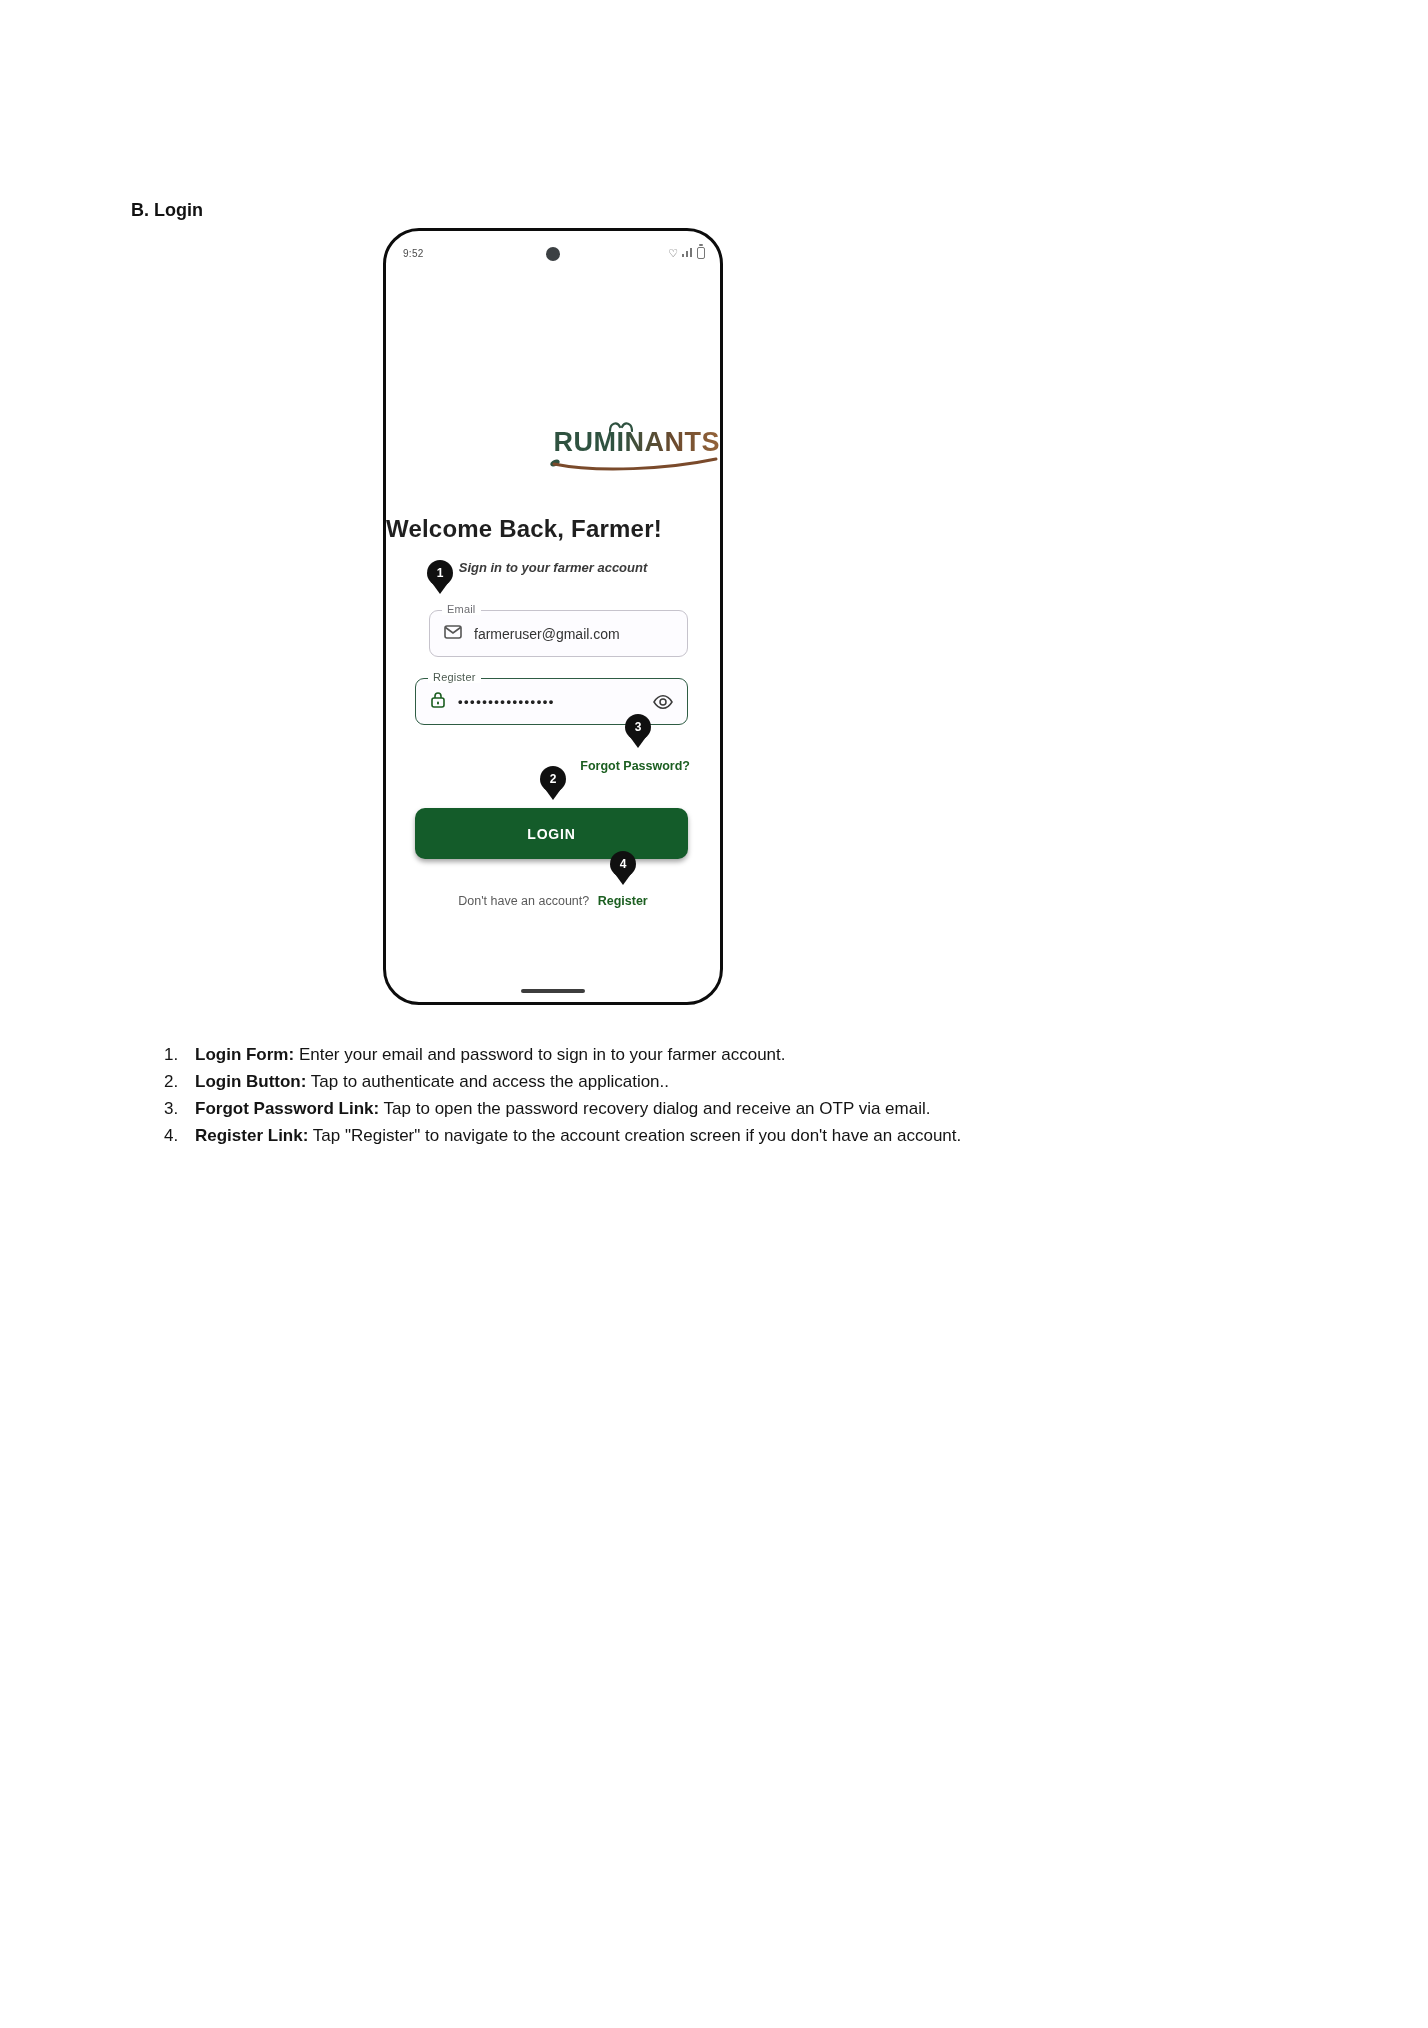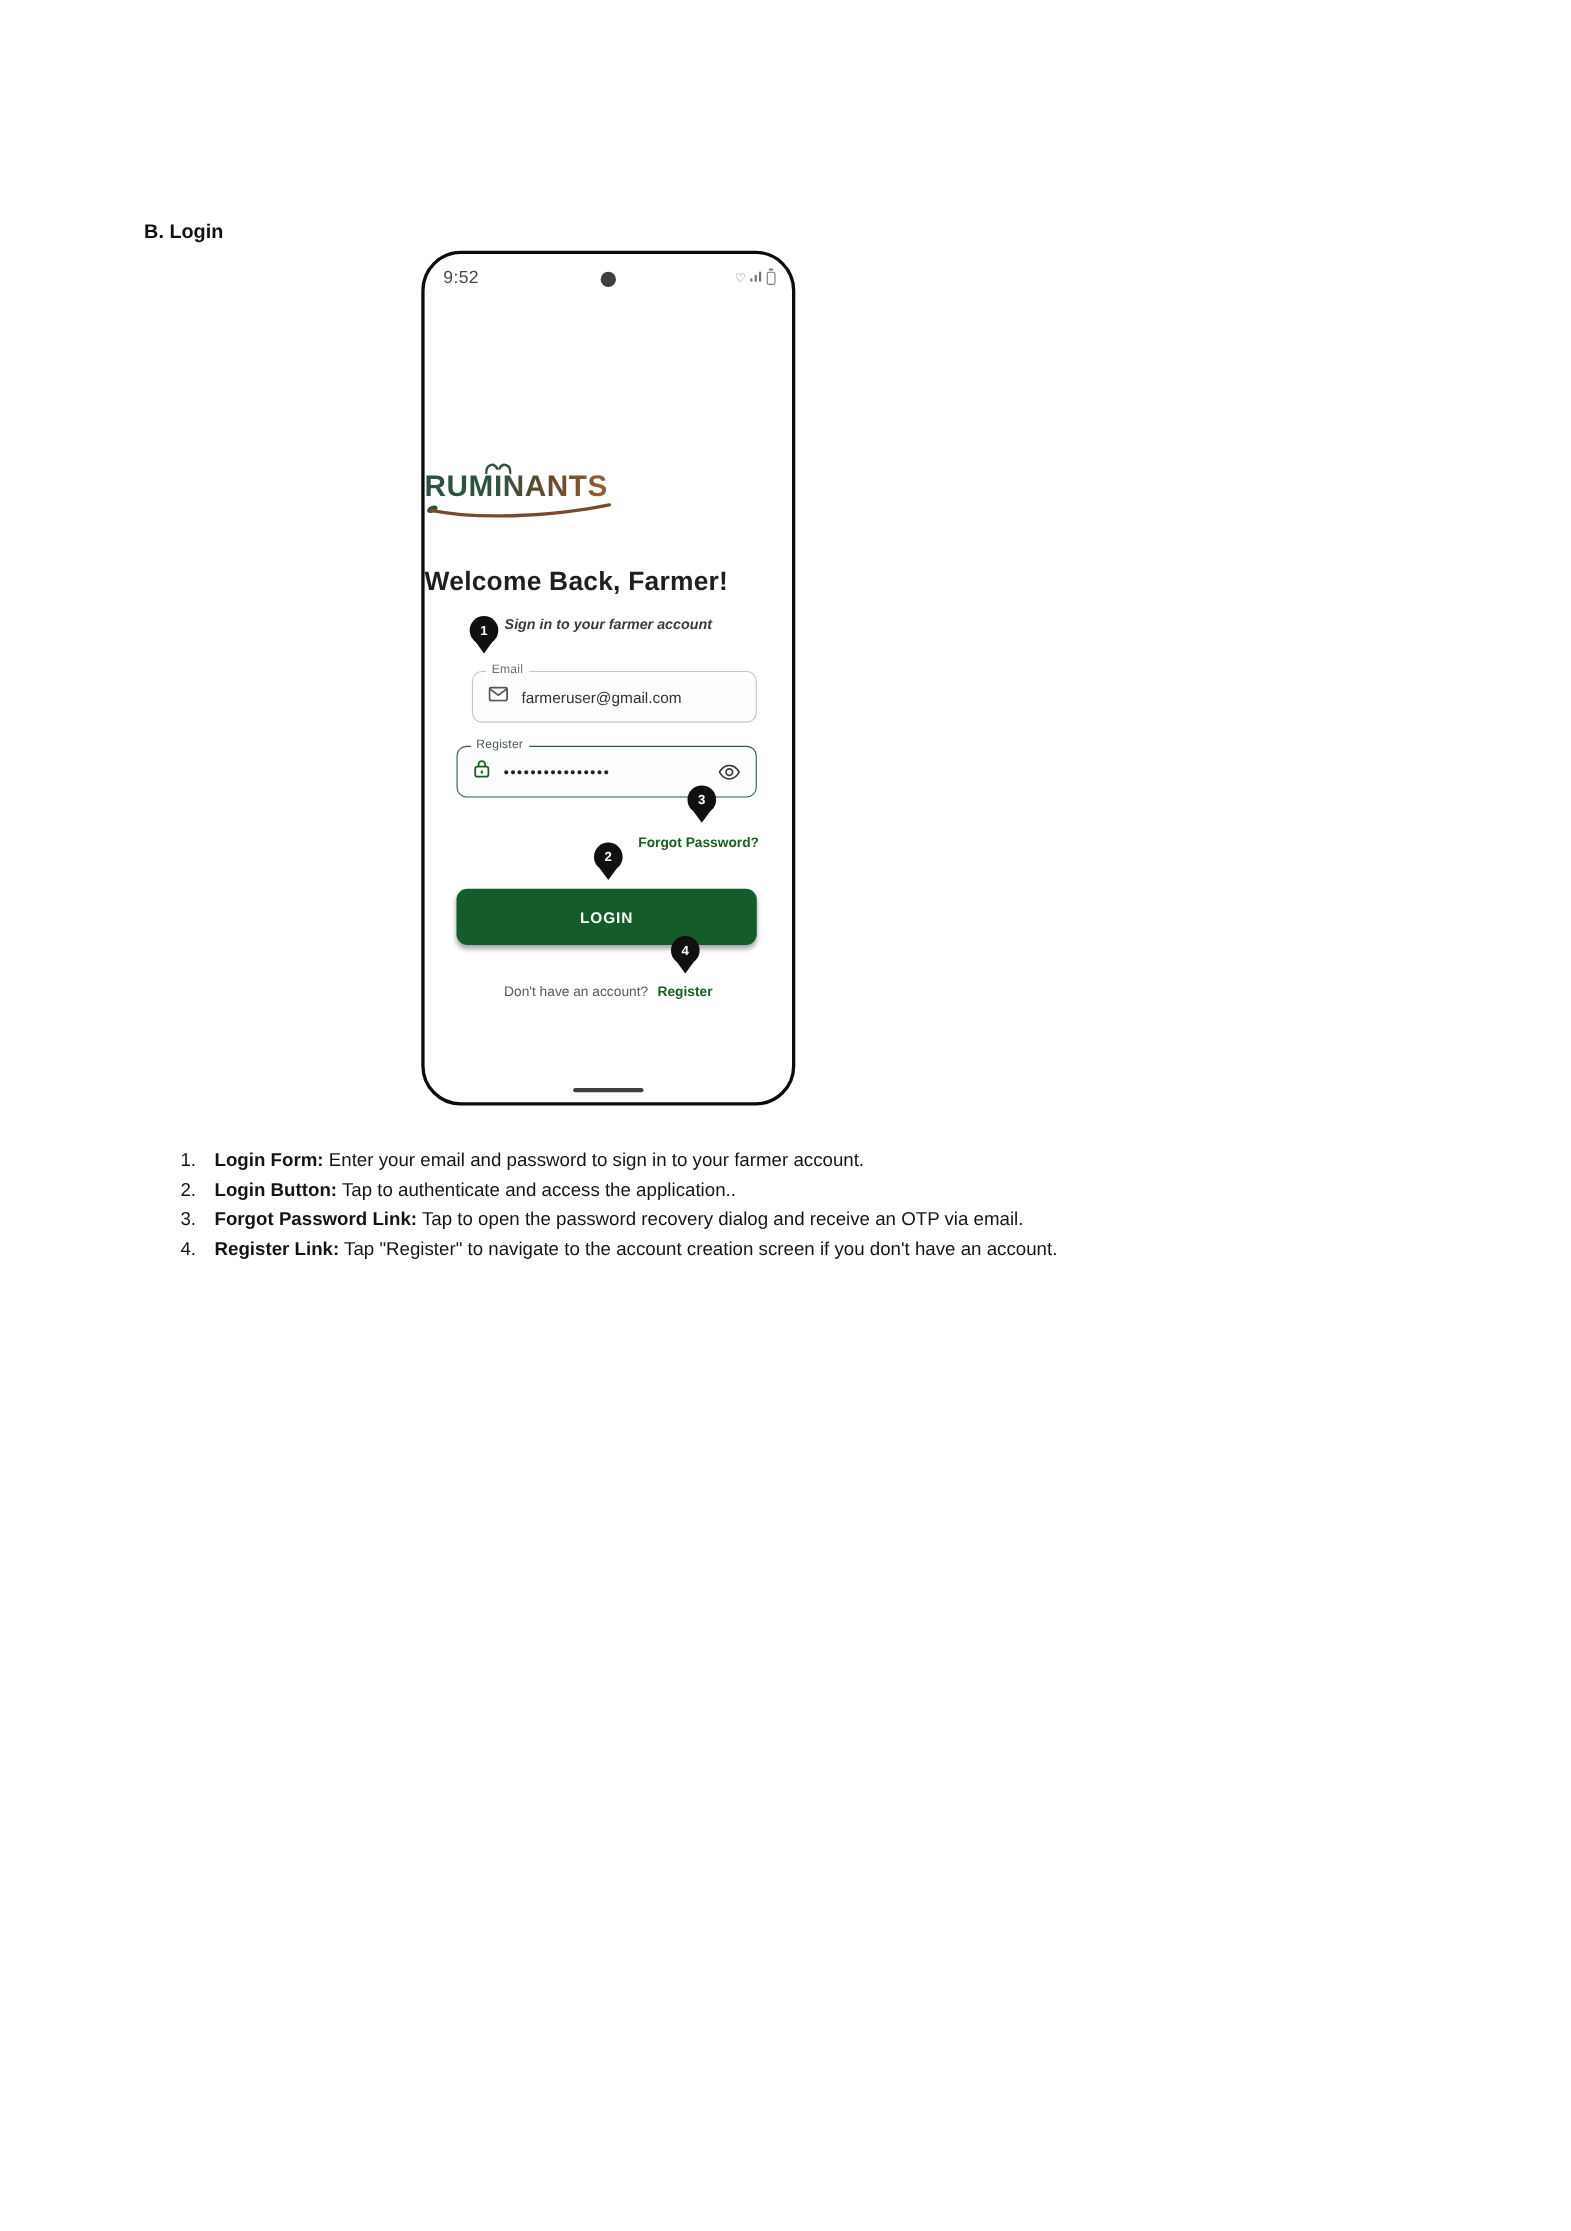--- a/index.html
+++ b/index.html
@@ -15,39 +15,39 @@
 
   
   .phone {
     position:absolute; left:383px; top:228px; width:340px; height:777px;
     background:#fff; border:3.5px solid #0c0c0c; border-radius:36px;
   }
   .status-row {
     position:absolute; top:14px; left:17px; right:15px; height:16px;
     display:flex; justify-content:space-between; align-items:center;
   }
-  .status-time { font-size:16px; color:#4a4a4a; letter-spacing:.3px; }
+  .status-time { font-size:10px; color:#4a4a4a; letter-spacing:.3px; }
   .camera-dot {
     position:absolute; top:16px; left:50%; transform:translateX(-50%);
     width:14px; height:14px; border-radius:50%; background:#3c4043;
   }
   .status-icons { display:flex; align-items:center; gap:4px; color:#666; }
   .heart-glyph { font-size:11px; line-height:1; color:#666; }
   .battery {
     position:relative; width:8px; height:12px; border:1.5px solid #777; border-radius:2px;
   }
   .battery::before {
     content:''; position:absolute; top:-4px; left:50%; transform:translateX(-50%);
     width:4px; height:2px; background:#777; border-radius:1px;
   }
 
   
   .logo-wrap {
     position:absolute; top:196px; left:0; right:0;
-    display:flex; flex-direction:column; align-items:flex-start;
+    display:flex; flex-direction:column; align-items:flex-end;
   }
   .logo-text-wrap { position:relative; }
   .logo-text {
     font-size:27px; font-weight:bold; letter-spacing:.5px;
     background:linear-gradient(90deg,#2f5240 0%,#2f5240 38%,#6b4a2e 72%,#95643a 100%);
     -webkit-background-clip:text; background-clip:text; color:transparent;
   }
   .horns { position:absolute; top:-8px; left:55px; }
   .logo-swoosh { margin-top:-2px; }
 

